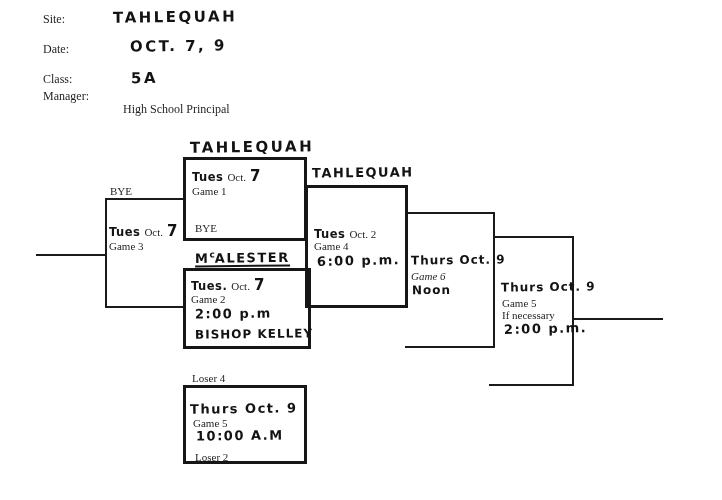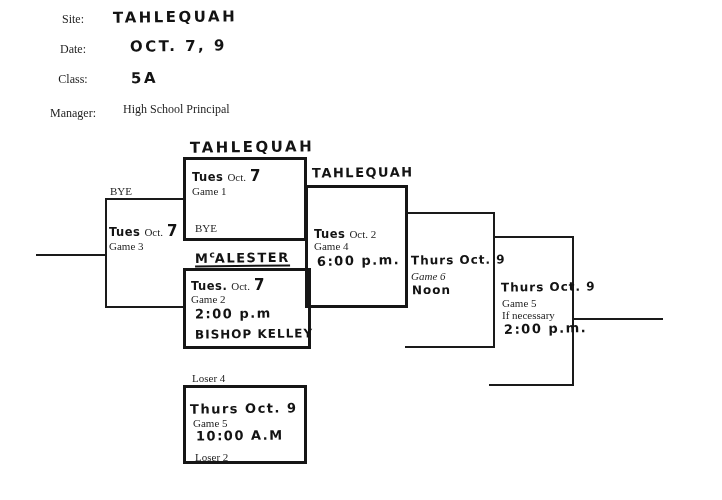--- a/index.html
+++ b/index.html
@@ -28,37 +28,37 @@
   .tilt-l { transform:rotate(-1.4deg); }
   .tilt-s { transform:rotate(-0.7deg); }
   .abs { position:absolute; }
   .nowrap { white-space:nowrap; }
   
   .ln { position:absolute; background:#1a1a1a; }
   
   .gbox { position:absolute; border:3px solid #161616; background:transparent; box-sizing:border-box; }
   .sup { font-size:9px; vertical-align:super; letter-spacing:0; }
   .underline-hand { border-bottom:2px solid #161616; padding-bottom:1px; }
-  .right-align { text-align:center; }
+  .right-align { text-align:left; }
 </style>
 </head>
 <body>
 
 <div class="canvas">
 
   <div class="abs typed typed-lg right-align" style="left:43px; top:13px; width:60px;">Site:</div>
   <div class="abs hw hw-15 tilt-s" style="left:113px; top:10px;">TAHLEQUAH</div>
 
   <div class="abs typed typed-lg right-align" style="left:43px; top:43px; width:60px;">Date:</div>
   <div class="abs hw hw-15 tilt-s" style="left:130px; top:39px;">OCT. 7, 9</div>
 
   <div class="abs typed typed-lg right-align" style="left:43px; top:73px; width:60px;">Class:</div>
   <div class="abs hw hw-15 tilt-s" style="left:131px; top:71px;">5A</div>
 
-  <div class="abs typed typed-lg right-align" style="left:43px; top:107px; width:60px;">Manager:</div>
+  <div class="abs typed typed-lg right-align" style="left:43px; top:90px; width:60px;">Manager:</div>
   <div class="abs typed typed-lg" style="left:123px; top:103px;">High School Principal</div>
 
   <div class="ln" style="left:36px;  top:254px; width:70px;  height:2px;"></div>
   <div class="ln" style="left:105px; top:198px; width:2px;   height:110px;"></div>
   <div class="ln" style="left:105px; top:198px; width:80px;  height:2px;"></div>
   <div class="ln" style="left:105px; top:306px; width:80px;  height:2px;"></div>
   <div class="ln" style="left:407px; top:212px; width:88px;  height:2px;"></div>
   <div class="ln" style="left:493px; top:212px; width:2px;   height:136px;"></div>
   <div class="ln" style="left:405px; top:346px; width:90px;  height:2px;"></div>
   <div class="ln" style="left:493px; top:236px; width:81px;  height:2px;"></div>

